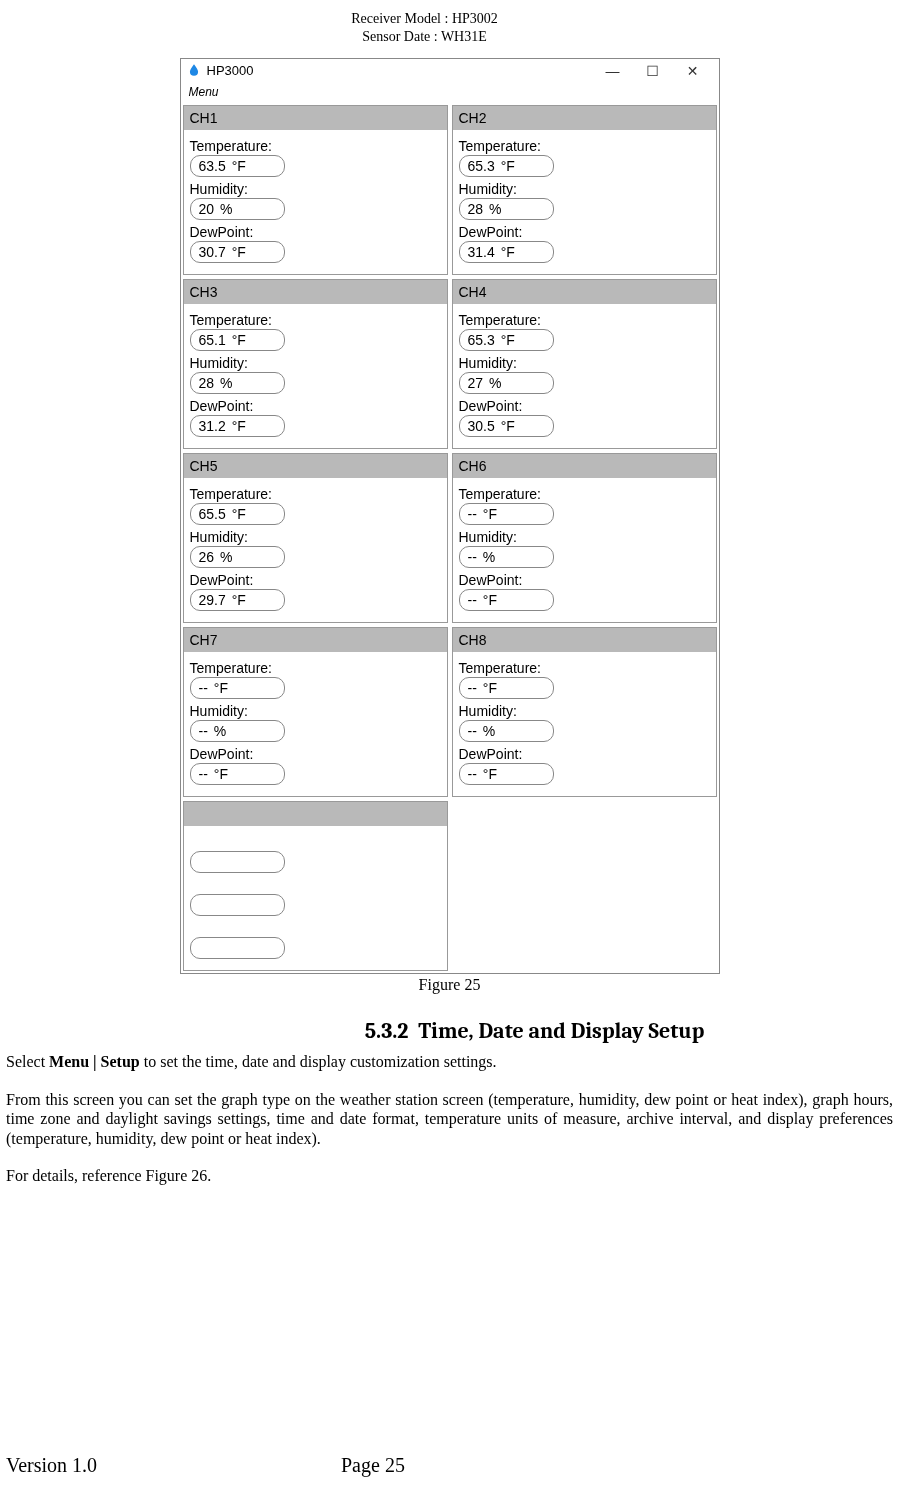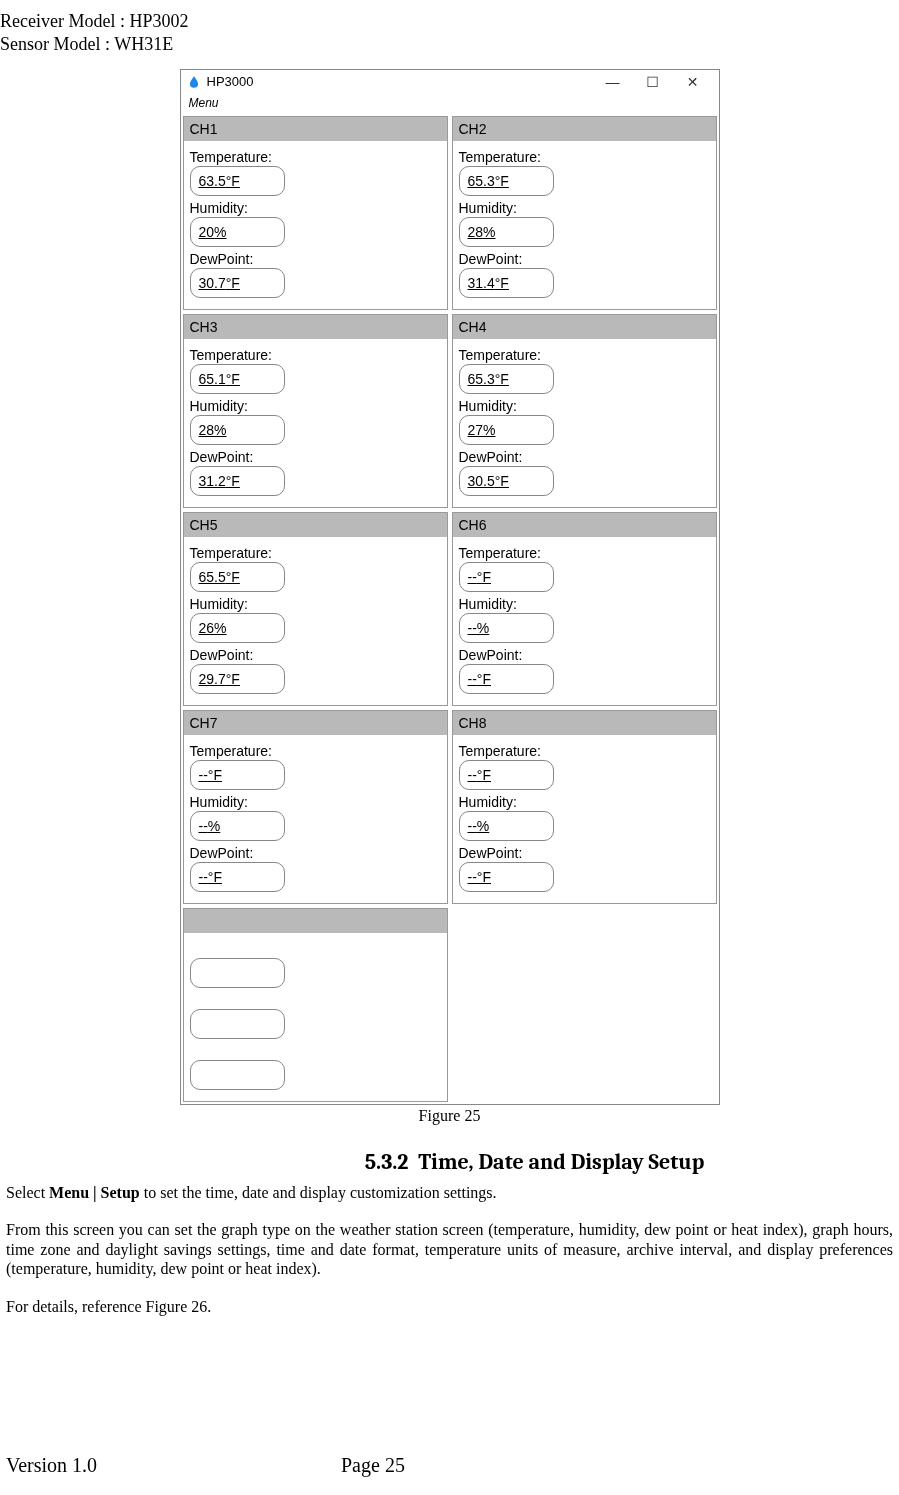--- a/index.html
+++ b/index.html
@@ -10,36 +10,36 @@
     color: #000;
     width: 899px;
     height: 1495px;
     position: relative;
     box-sizing: border-box;
   }
   .page {
     padding: 10px 0 0 0;
   }
   .header {
-    text-align: left;
-    font-size: 18px;
+    text-align: center;
+    font-size: 14px;
     padding-right: 50px;
     line-height: 1.3;
   }
   .app-window {
     width: 538px;
     margin: 12px auto 0 auto;
     border: 1px solid #888;
     font-family: Arial, Helvetica, sans-serif;
     font-size: 14px;
     background: #fff;
   }
   .titlebar {
     display: flex;
-    align-items: center;
+    align-items: flex-start;
     padding: 4px 6px;
     font-size: 13px;
   }
   .titlebar .app-icon {
     width: 14px;
     height: 14px;
     display: inline-block;
     margin-right: 6px;
     color: #1e88e5;
   }
@@ -82,24 +82,24 @@
     height: 17px;
   }
   .ch-input {
     border: 1px solid #888;
     border-radius: 10px;
     padding: 0px 8px;
     font-size: 14px;
     width: 95px;
     display: flex;
     align-items: center;
-    height: 30px;
+    gap: 6px;
+    height: 22px;
     box-sizing: border-box;
     margin-bottom: 3px;
-    text-decoration: underline;
   }
   .ch-input .unit { }
   .statusbar {
     border-top: 1px solid #aaa;
     text-align: right;
     padding: 3px 10px;
     font-size: 13px;
   }
   .fig-caption {
     text-align: center;
@@ -132,21 +132,21 @@
     font-size: 20px;
   }
   .footer .ver { width: 335px; }
 </style>
 </head>
 <body>
 
 <div class="page">
   <div class="header">
     <div>Receiver Model : HP3002</div>
-    <div>Sensor Model : WH31E</div>
+    <div>Sensor Date : WH31E</div>
   </div>
 
   <div class="app-window">
     <div class="titlebar">
       <span class="app-icon">
         <svg viewBox="0 0 24 24" width="14" height="14">
             <path fill="#1e88e5" d="M12 2C8 8 5 11 5 15a7 7 0 0 0 14 0c0-4-3-7-7-13z"></path>
           </svg>
       </span>
       <span class="title">HP3000</span>

